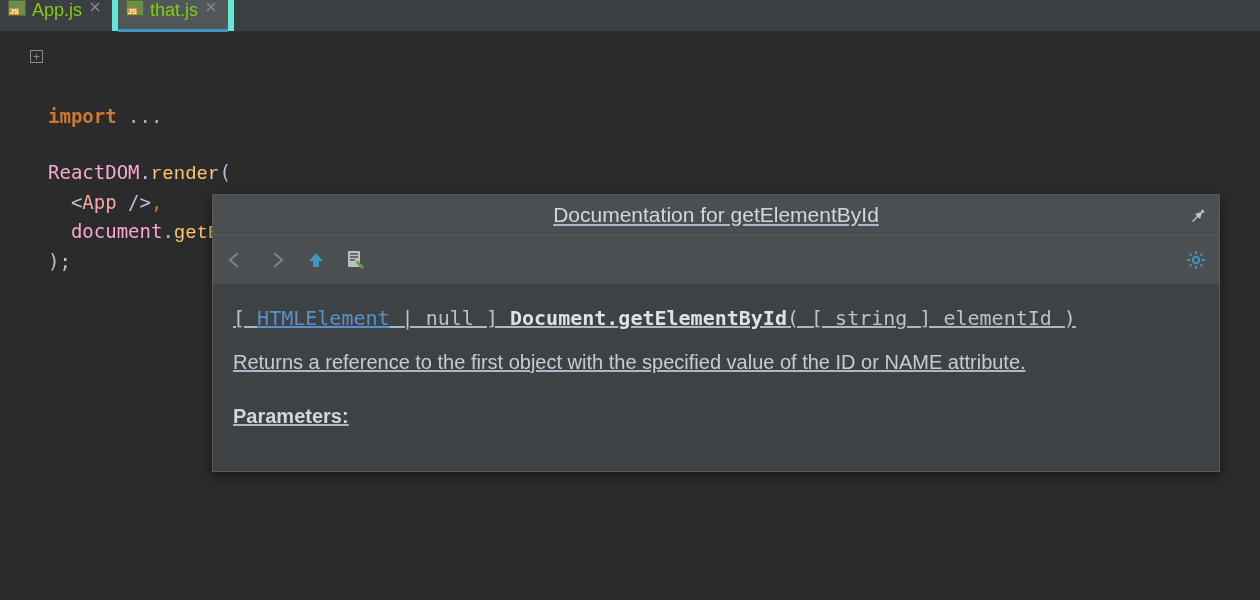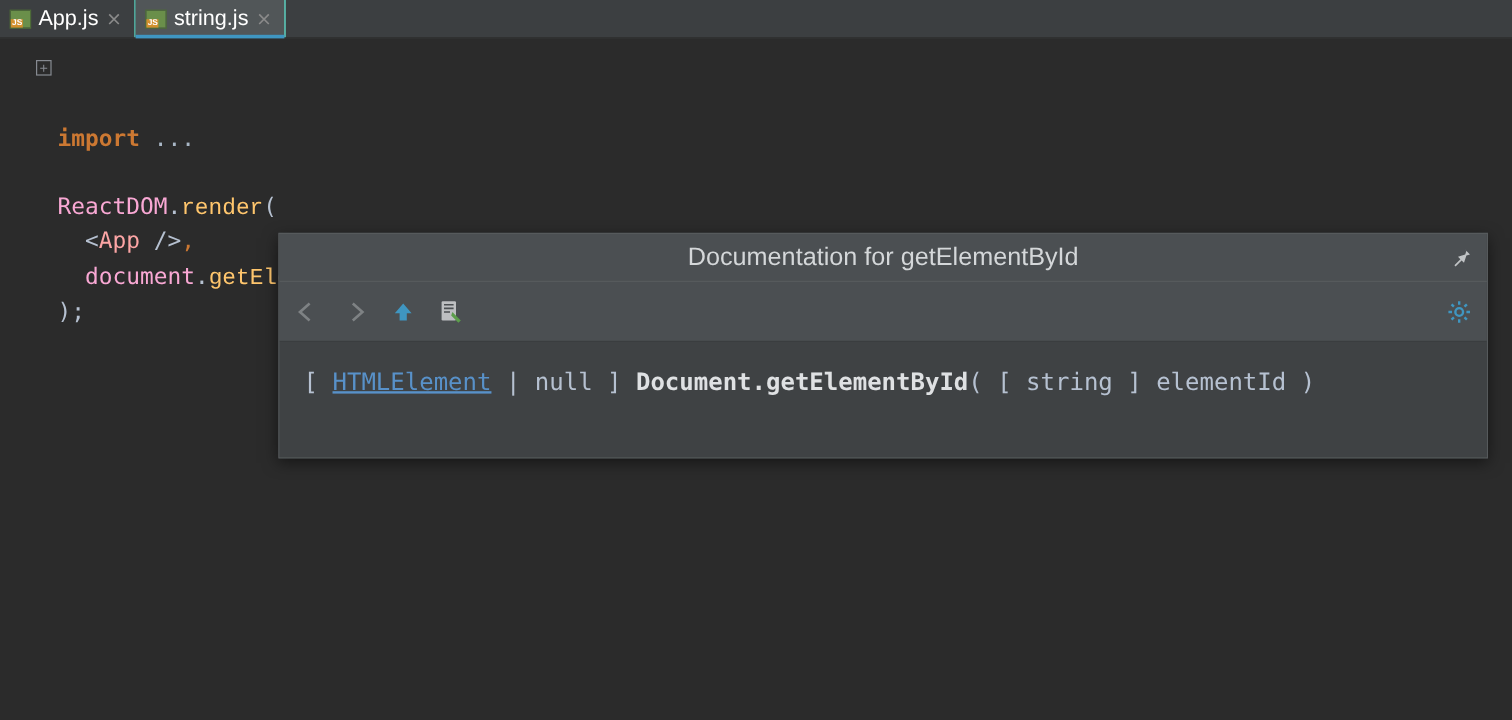--- a/index.html
+++ b/index.html
@@ -13,26 +13,26 @@
 
   
   .tab-bar {
     display: flex;
     height: 32px;
     background: #3c3f41;
     border-bottom: 1px solid #2e2e2e;
   }
   .tab {
     display: flex;
-    align-items: center;
+    align-items: flex-start;
     padding: 0 10px 0 8px;
     gap: 6px;
     font-size: 18px;
-    color: #ffffff;
-    border-right: 1px solid #5eead4;
+    color: #84cc16;
+    border-right: 6px solid #5eead4;
     cursor: pointer;
     position: relative;
   }
   .tab.active { background: #515658; }
   .tab.active::after {
     content: "";
     position: absolute; left: 0; right: 0; bottom: -1px; height: 3px;
     background: #3f96c1;
   }
   .js-icon {
@@ -84,26 +84,27 @@
   .tok-paren   { color: #b6c1d1; }
   .tok-punct   { color: #cc7832; }
   .caret-mark {
     display:inline-block; width:8px; height:22px; margin-left:2px;
     background: rgba(255,255,255,0.06);
   }
 
   
   .doc-popup {
     position: absolute;
-    left: 232px; top: 194px;
+    left: 212px; top: 194px;
     width: 1008px;
     background: #3f4244;
     border: 1px solid #565a5c;
     box-shadow: 0 4px 12px rgba(0,0,0,0.5);
     font-family: "Segoe UI", "Helvetica Neue", Arial, sans-serif;
+    text-decoration: underline;
   }
   .doc-title {
     display: flex; align-items: center; justify-content: center;
     height: 40px;
     background: #4b4f52;
     border-bottom: 1px solid #565a5c;
     color: #d4d7d9; font-size: 21px;
     position: relative;
   }
   .doc-pin {
@@ -151,21 +152,21 @@
     <span class="js-icon"></span>
     <span>App.js</span>
     <span class="tab-close">
       <svg width="10" height="10" viewBox="0 0 10 10">
           <path d="M1 1 L9 9 M9 1 L1 9" stroke="#8a8a8a" stroke-width="1.4"></path>
         </svg>
     </span>
   </div>
   <div class="tab active">
     <span class="js-icon"></span>
-    <span>string.js</span>
+    <span>that.js</span>
     <span class="tab-close">
       <svg width="10" height="10" viewBox="0 0 10 10">
           <path d="M1 1 L9 9 M9 1 L1 9" stroke="#8a8a8a" stroke-width="1.4"></path>
         </svg>
     </span>
   </div>
 </div>
 
 <div class="editor">
   <div class="gutter-plus">+</div>
@@ -218,14 +219,16 @@
           <path d="M11 2v3M11 17v3M2 11h3M17 11h3M4.6 4.6l2 2M15.4 15.4l2 2M17.4 4.6l-2 2M6.6 15.4l-2 2"></path>
         </g>
       </svg>
     </span>
   </div>
 
   <div class="doc-body">
     <div class="doc-sig">
       <span>[ </span><a>HTMLElement</a><span> | null ]</span><span> </span><span class="sig-strong">Document.</span><span class="sig-strong">getElementById</span><span>( [ string ] elementId )</span>
     </div>
+    <div class="doc-desc">Returns a reference to the first object with the specified value of the ID or NAME attribute.</div>
+    <div class="doc-params-h">Parameters:</div>
   </div>
 </div>
 
 </body></html>

